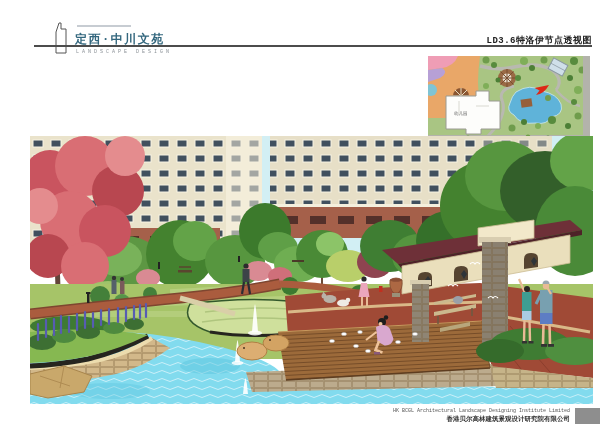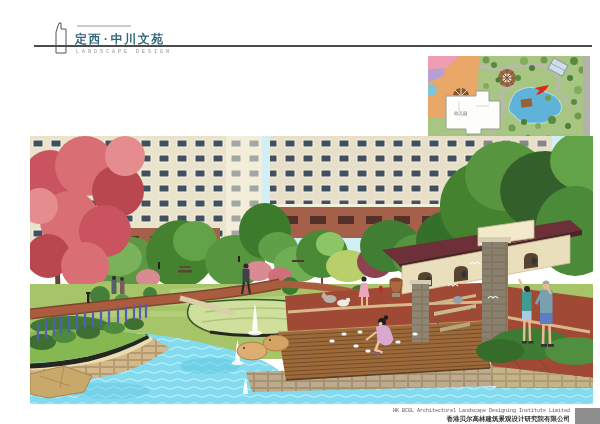--- a/index.html
+++ b/index.html
@@ -29,20 +29,21 @@
 
 <div class="page">
 
   <svg class="logo" viewBox="0 0 20 34">
     <polygon points="4,33 4,12 7,3 9,3 9,9 14,9 14,33" fill="#ffffff" stroke="#555" stroke-width="1"></polygon>
   </svg>
   <div class="microtext"></div>
   <div class="brand-title">定西·中川文苑</div>
   <div class="h-rule"></div>
   <div class="brand-sub">LANDSCAPE DESIGN</div>
+  <div class="sheet-title">LD3.6特洛伊节点透视图</div>
 
   <svg class="inset" viewBox="0 0 162 85">
     <rect x="0" y="0" width="162" height="85" fill="#a9c583"></rect>
 
     <g>
       <path d="M0 0 H52 Q48 28 52 46 L36 62 L0 62 Z" fill="#e9a768"></path>
       <path d="M0 0 H30 Q26 10 14 12 L0 14 Z" fill="#ef9db5"></path>
       <path d="M0 14 L14 12 Q21 16 12 22 L0 26 Z" fill="#b7a0d6"></path>
       <circle cx="3" cy="34" r="6" fill="#7fc4d4"></circle>
       <g transform="translate(33,40)">

